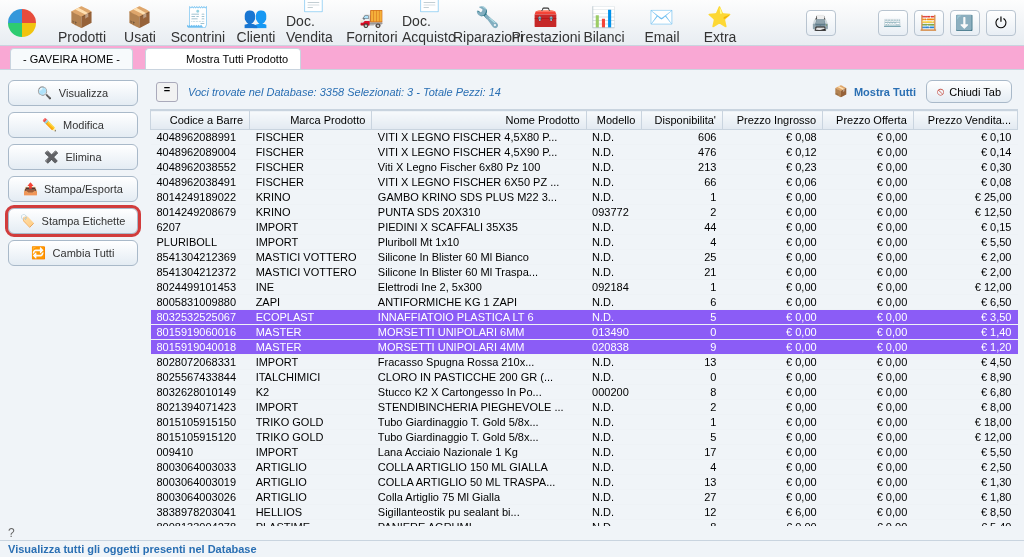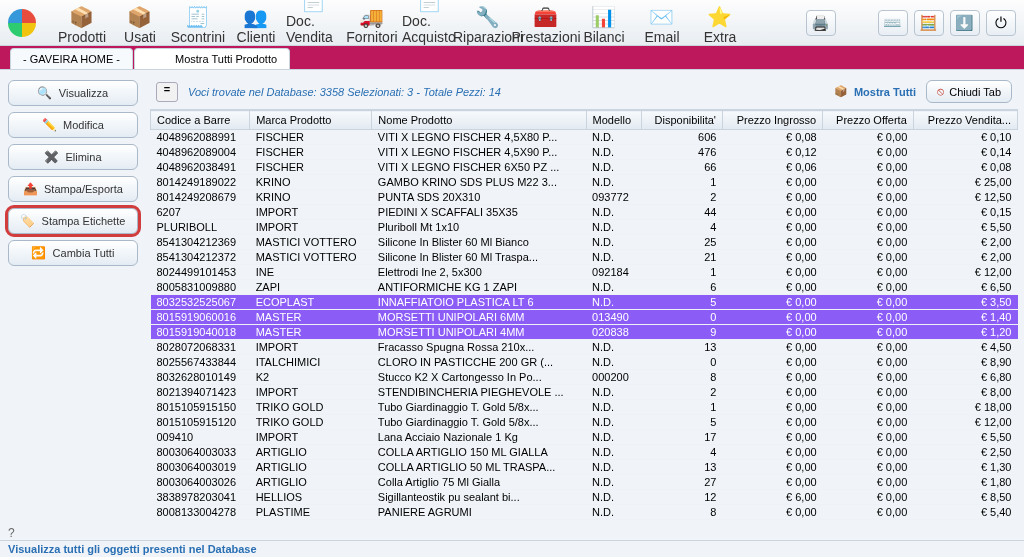--- a/index.html
+++ b/index.html
@@ -10,21 +10,21 @@
   .tbar-left { display: flex; align-items: flex-end; gap: 2px; margin-left: 4px; }
   .tbar-btn { display: flex; flex-direction: column; align-items: center; justify-content: flex-end; width: 56px; height: 44px; cursor: pointer; border-radius: 3px; }
   .tbar-btn .ico { font-size: 20px; line-height: 20px; margin-bottom: 2px; }
   .tbar-btn .lbl { font-size: 14px; color: #333; }
   .tbar-spacer { flex: 1; }
   .tbar-right { display: flex; align-items: center; gap: 6px; }
   .tbar-sq { width: 30px; height: 26px; border: 1px solid #b8c4d0; border-radius: 4px; background: linear-gradient(#fff,#e8eef4); display: flex; align-items: center; justify-content: center; font-size: 15px; cursor: pointer; }
   .logo-pie { width: 28px; height: 28px; border-radius: 50%; background: conic-gradient(#e74c3c 0 25%, #f1c40f 25% 50%, #2ecc71 50% 75%, #3498db 75% 100%); margin-right: 10px; }
 
   
-  .tabbar { height: 24px; background: #be185d; border-bottom: 1px solid #c9d4df; display: flex; align-items: flex-end; padding-left: 10px; gap: 1px; }
+  .tabbar { height: 24px; background: #f9a8d4; border-bottom: 1px solid #c9d4df; display: flex; align-items: flex-end; padding-left: 10px; gap: 12px; }
   .tab { padding: 4px 12px; border: 1px solid #c9d4df; border-bottom: none; border-radius: 4px 4px 0 0; background: #f7fafc; cursor: pointer; font-size: 11px; }
   .tab.active { background: #fff; font-weight: normal; padding-left: 40px; }
 
   
   .main { flex: 1; display: flex; overflow: hidden; }
 
   .sidebar { width: 150px; padding: 10px 8px; display: flex; flex-direction: column; gap: 6px; }
   .side-btn { width: 130px; height: 26px; border: 1px solid #a9b9c9; border-radius: 6px; background: linear-gradient(#fff,#e4ecf3); display: flex; align-items: center; justify-content: center; gap: 6px; cursor: pointer; font-size: 11px; color: #333; }
   .side-btn.hl { outline: 3px solid #d13c3c; }
   .side-btn .ico { font-size: 12px; }
@@ -33,21 +33,21 @@
 
   .content-top { display: flex; align-items: center; gap: 10px; padding: 4px 6px 6px 6px; }
   .eq-btn { width: 22px; height: 20px; border: 1px solid #aab; border-radius: 3px; background: #f2f2f2; text-align: center; cursor: pointer; font-weight: bold; }
   .db-info { color: #2a6fb3; font-style: italic; font-size: 11px; }
   .ct-spacer { flex:1; }
   .mostra { display: flex; align-items: center; gap: 6px; font-weight: bold; color: #2a6fb3; }
   .chiudi { border: 1px solid #a9b9c9; border-radius: 6px; padding: 4px 10px; background: linear-gradient(#fff,#e4ecf3); cursor: pointer; display: flex; align-items: center; gap: 5px; }
 
   .grid { flex:1; overflow: auto; border-top: 1px solid #c9d4df; }
   table { border-collapse: collapse; width: 100%; }
-  th { background: linear-gradient(#f7fafc,#e2e9f1); border: 1px solid #c9d4df; padding: 3px 6px; text-align: left; font-weight: normal; font-size: 11px; white-space: nowrap; position: sticky; top: 0; }
+  th { background: linear-gradient(#f7fafc,#e2e9f1); border: 1px solid #c9d4df; padding: 3px 6px; text-align: right; font-weight: normal; font-size: 11px; white-space: nowrap; position: sticky; top: 0; }
   td { border-bottom: 1px solid #eef2f6; padding: 1px 6px; font-size: 11px; white-space: nowrap; }
   td.num, th.num { text-align: right; }
   tr.sel td { background: #8b5cf6; color: #fff; }
 
   .statusbar { border-top: 1px solid #c9d4df; padding: 2px 8px; font-size: 11px; color: #2a6fb3; font-weight: bold; }
   .hint { font-size: 12px; color: #666; padding-left: 8px; }
 </style>
 </head>
 <body>
 
@@ -191,20 +191,30 @@
               <td>4048962089004</td>
               <td>FISCHER</td>
               <td>VITI X LEGNO FISCHER 4,5X90 P...</td>
               <td>N.D.</td>
               <td class="num">476</td>
               <td class="num">€ 0,12</td>
               <td class="num">€ 0,00</td>
               <td class="num">€ 0,14</td>
             </tr>
             <tr>
+              <td>4048962038552</td>
+              <td>FISCHER</td>
+              <td>Viti X Legno Fischer 6x80 Pz 100</td>
+              <td>N.D.</td>
+              <td class="num">213</td>
+              <td class="num">€ 0,23</td>
+              <td class="num">€ 0,00</td>
+              <td class="num">€ 0,30</td>
+            </tr>
+            <tr>
               <td>4048962038491</td>
               <td>FISCHER</td>
               <td>VITI X LEGNO FISCHER 6X50 PZ ...</td>
               <td>N.D.</td>
               <td class="num">66</td>
               <td class="num">€ 0,06</td>
               <td class="num">€ 0,00</td>
               <td class="num">€ 0,08</td>
             </tr>
             <tr>

